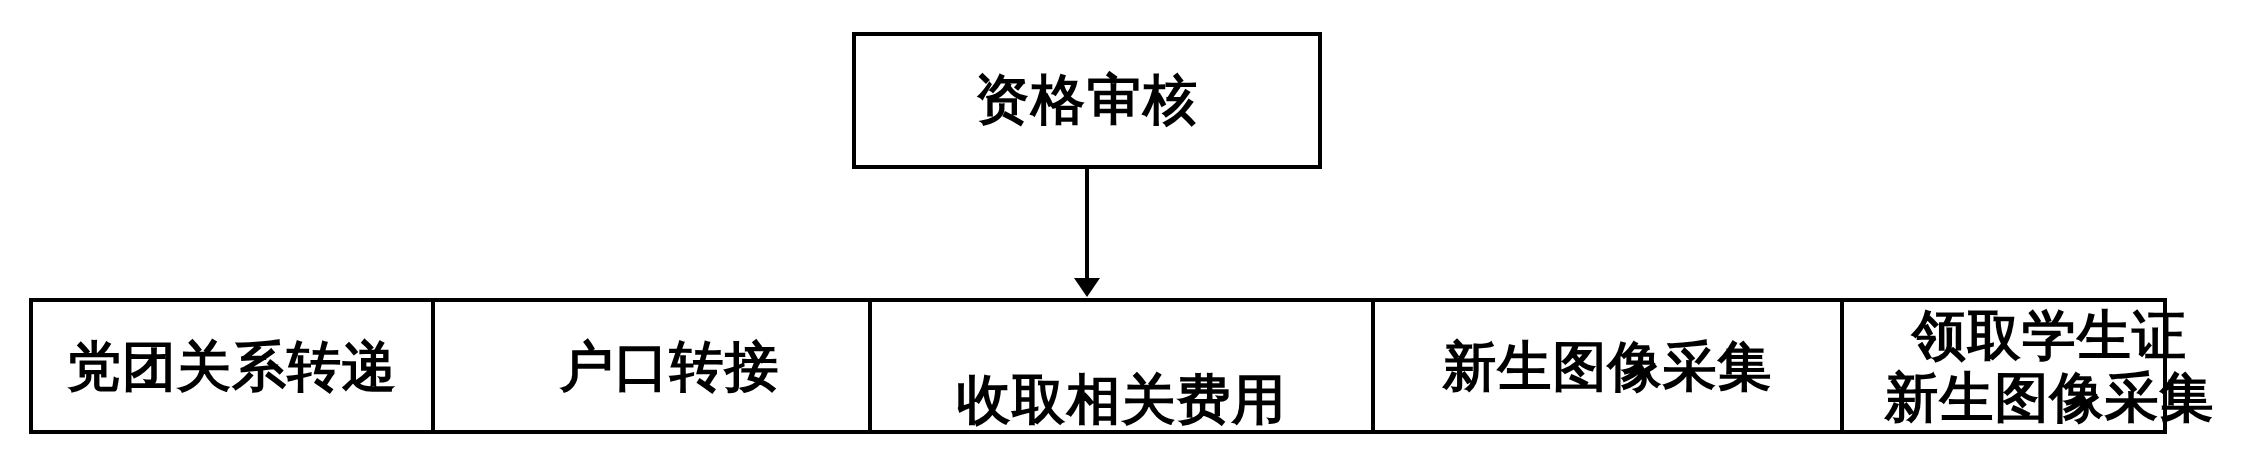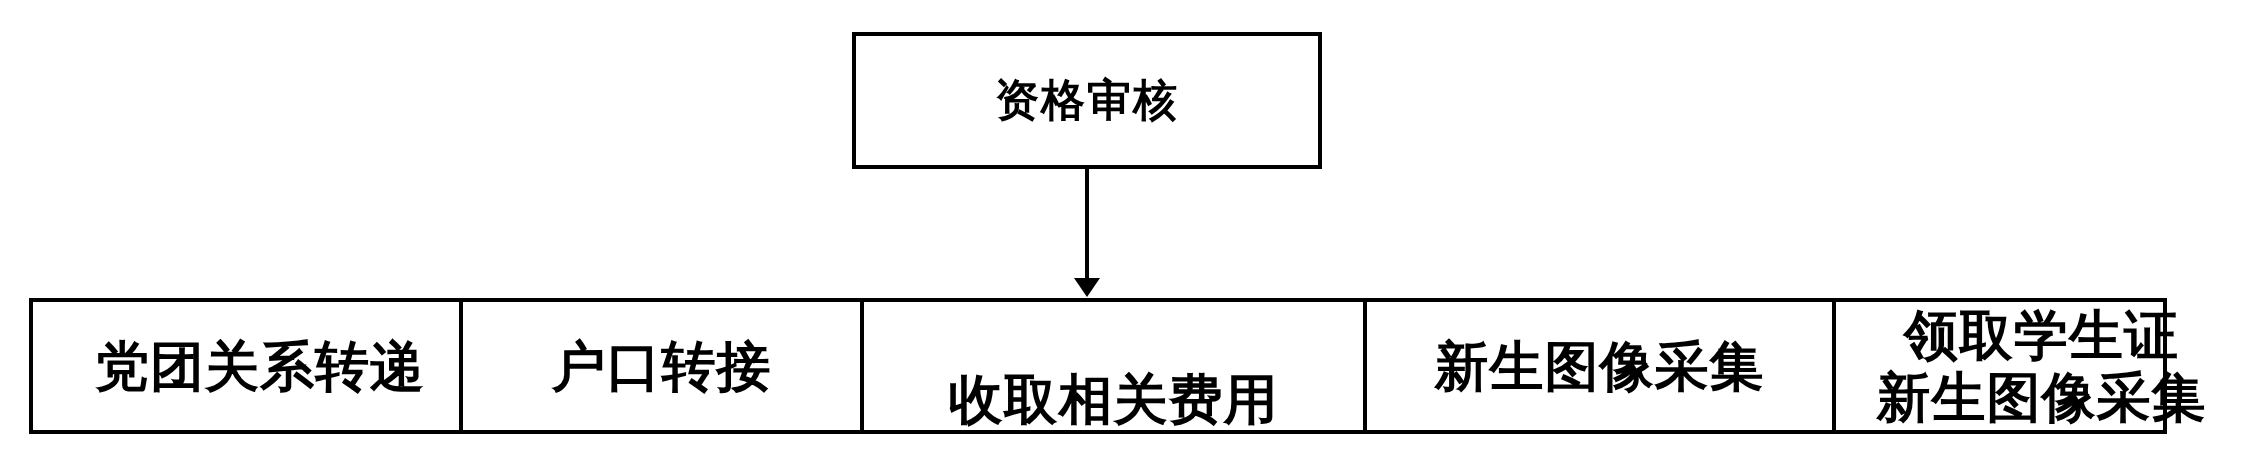--- a/index.html
+++ b/index.html
@@ -18,21 +18,21 @@
     left: 852px;
     top: 32px;
     width: 470px;
     height: 137px;
     border: 4px solid #000000;
     box-sizing: border-box;
     background: #ffffff;
     display: flex;
     align-items: center;
     justify-content: center;
-    font-size: 44px;
+    font-size: 54px;
     letter-spacing: 2px;
   }
   .arrow-shaft {
     position: absolute;
     left: 1085px;
     top: 169px;
     width: 4px;
     height: 111px;
     background: #000000;
   }
@@ -49,37 +49,36 @@
   .flow-row {
     position: absolute;
     left: 29px;
     top: 298px;
     width: 2138px;
     height: 136px;
     border: 4px solid #000000;
     box-sizing: border-box;
     background: #ffffff;
     display: flex;
-    padding-left: 28px;
   }
   .flow-cell {
     box-sizing: border-box;
     border-right: 4px solid #000000;
     display: flex;
     flex-direction: column;
     align-items: center;
     justify-content: center;
     text-align: center;
     font-size: 54px;
     line-height: 62px;
     letter-spacing: 1px;
   }
   .flow-cell:last-child { border-right: none; }
   .c1 { flex: 0 0 402px; }
-  .c2 { flex: 0 0 401px; }
+  .c2 { flex: 0 0 401px; margin-left: 36px; }
   .c3 { flex: 0 0 503px; justify-content: flex-end; }
   .c4 { flex: 0 0 469px; align-items: center; }
   .c5 { flex: 0 0 411px; }
   .cell-line { display: block; white-space: nowrap; }
 </style>
 </head>
 <body>
 
 <div class="canvas">
 

